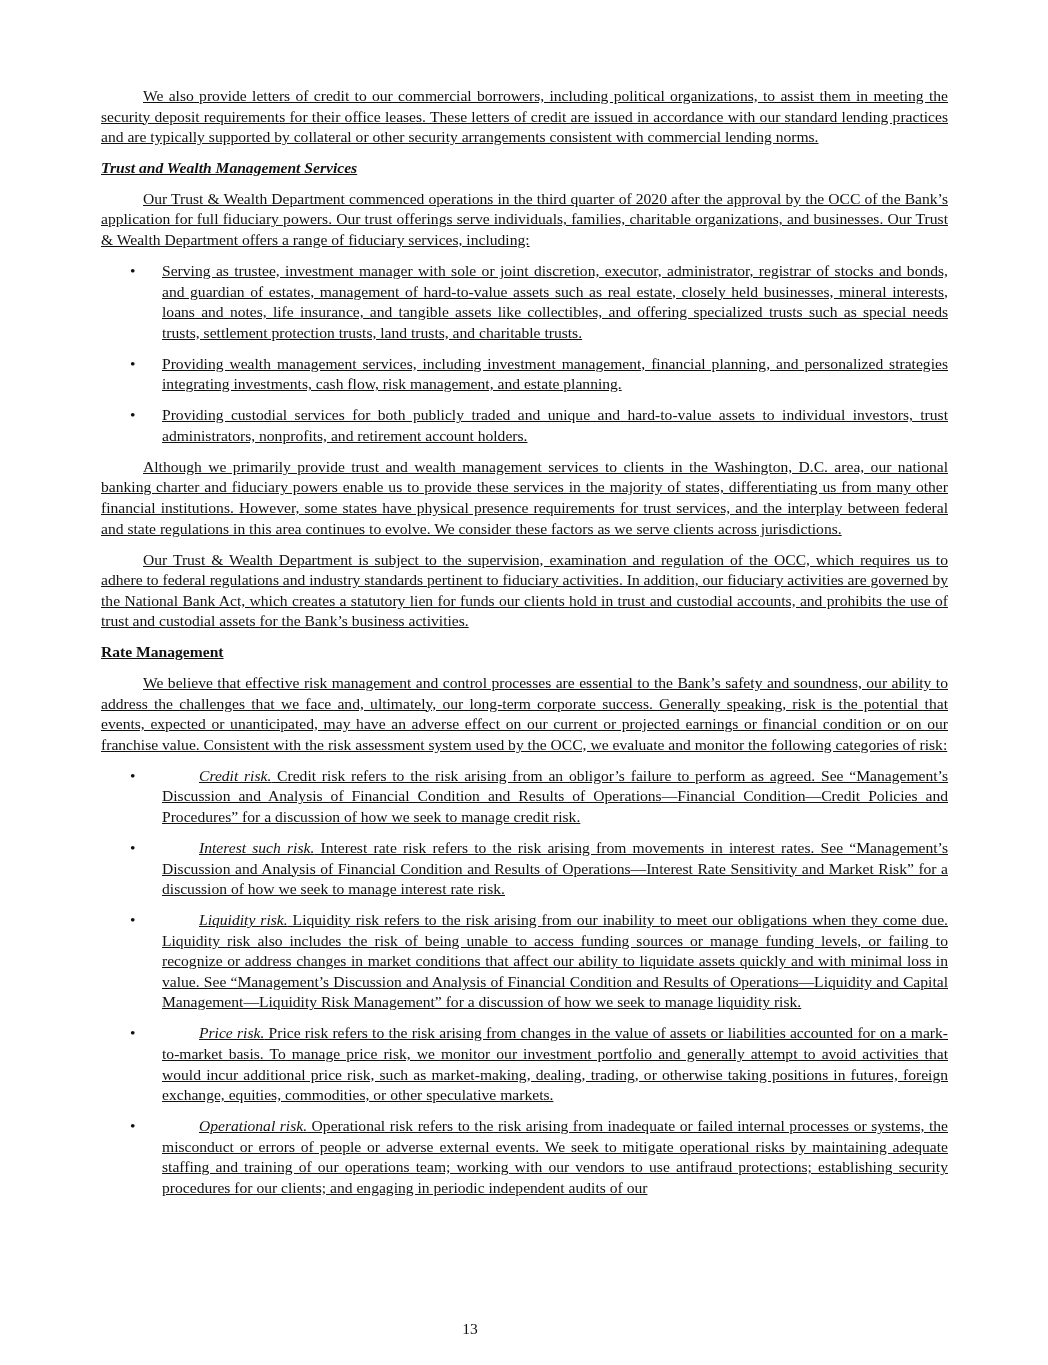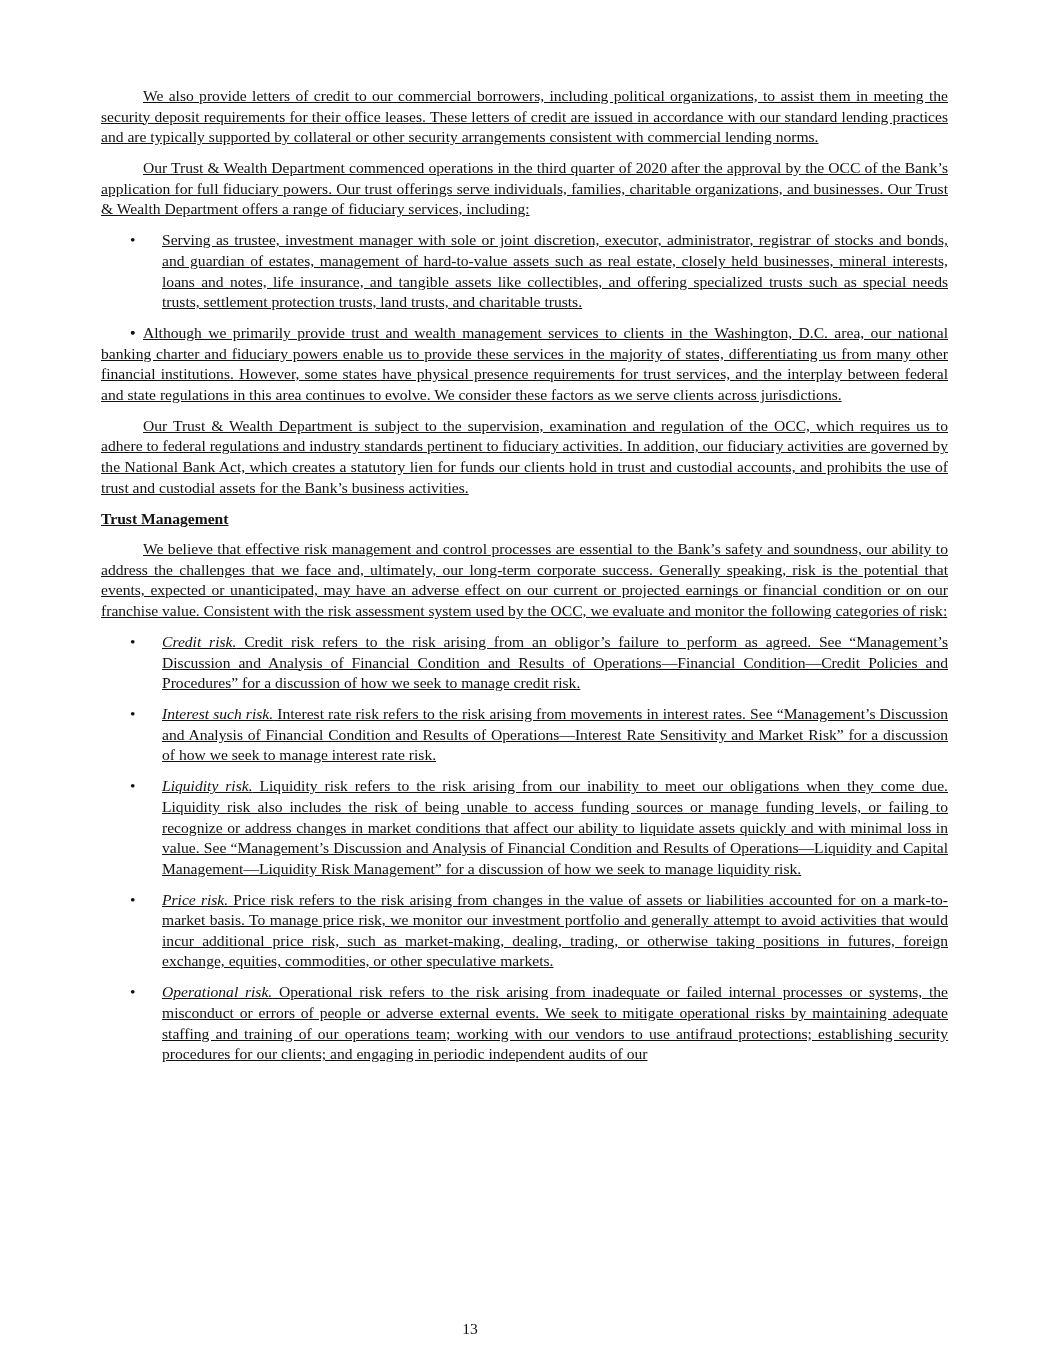--- a/index.html
+++ b/index.html
@@ -11,51 +11,54 @@
     line-height: 20.6px;
   }
   .page { position: absolute; left: 101px; top: 86px; width: 847px; text-decoration: underline; }
   p { margin: 0; text-align: justify; }
   .para { text-indent: 42px; margin-bottom: 10.4px; }
   .heading { margin: 0 0 10px 0; font-weight: bold; }
   .heading.italic { font-style: italic; }
   ul.bullets { list-style: none; margin: 0; padding: 0; }
   ul.bullets li { position: relative; padding-left: 61px; margin-bottom: 10.4px; text-align: justify; }
   ul.bullets li .bullet { position: absolute; left: 29px; top: 0; }
-  .term { font-style: italic; }
+  .term { font-style: italic; margin-left: 37px; }
   .page-number { position: absolute; top: 1319px; left: 0; width: 940px; text-align: center; }
 </style>
 </head>
 <body>
 
 <div class="page">
 
   <p class="para">We also provide letters of credit to our commercial borrowers, including political organizations, to assist them in meeting the security deposit requirements for their office leases. These letters of credit are issued in accordance with our standard lending practices and are typically supported by collateral or other security arrangements consistent with commercial lending norms.</p>
 
+  <p class="heading italic">Trust and Wealth Management Services</p>
 
   <p class="para">Our Trust &amp; Wealth Department commenced operations in the third quarter of 2020 after the approval by the OCC of the Bank’s application for full fiduciary powers. Our trust offerings serve individuals, families, charitable organizations, and businesses. Our Trust &amp; Wealth Department offers a range of fiduciary services, including:</p>
 
   <ul class="bullets">
     <li>
       <span class="bullet">•</span>
       <span>Serving as trustee, investment manager with sole or joint discretion, executor, administrator, registrar of stocks and bonds, and guardian of estates, management of hard-to-value assets such as real estate, closely held businesses, mineral interests, loans and notes, life insurance, and tangible assets like collectibles, and offering specialized trusts such as special needs trusts, settlement protection trusts, land trusts, and charitable trusts.</span>
     </li>
     <li>
       <span class="bullet">•</span>
+      <span>Providing wealth management services, including investment management, financial planning, and personalized strategies integrating investments, cash flow, risk management, and estate planning.</span>
     </li>
     <li>
       <span class="bullet">•</span>
+      <span>Providing custodial services for both publicly traded and unique and hard-to-value assets to individual investors, trust administrators, nonprofits, and retirement account holders.</span>
     </li>
   </ul>
 
   <p class="para">Although we primarily provide trust and wealth management services to clients in the Washington, D.C. area, our national banking charter and fiduciary powers enable us to provide these services in the majority of states, differentiating us from many other financial institutions. However, some states have physical presence requirements for trust services, and the interplay between federal and state regulations in this area continues to evolve. We consider these factors as we serve clients across jurisdictions.</p>
 
   <p class="para">Our Trust &amp; Wealth Department is subject to the supervision, examination and regulation of the OCC, which requires us to adhere to federal regulations and industry standards pertinent to fiduciary activities. In addition, our fiduciary activities are governed by the National Bank Act, which creates a statutory lien for funds our clients hold in trust and custodial accounts, and prohibits the use of trust and custodial assets for the Bank’s business activities.</p>
 
-  <p class="heading">Trust Management</p>
+  <p class="heading">Rate Management</p>
 
   <p class="para">We believe that effective risk management and control processes are essential to the Bank’s safety and soundness, our ability to address the challenges that we face and, ultimately, our long-term corporate success. Generally speaking, risk is the potential that events, expected or unanticipated, may have an adverse effect on our current or projected earnings or financial condition or on our franchise value. Consistent with the risk assessment system used by the OCC, we evaluate and monitor the following categories of risk:</p>
 
   <ul class="bullets">
     <li>
       <span class="bullet">•</span>
       <span class="term">Credit risk.</span><span> Credit risk refers to the risk arising from an obligor’s failure to perform as agreed. See “Management’s Discussion and Analysis of Financial Condition and Results of Operations—Financial Condition—Credit Policies and Procedures” for a discussion of how we seek to manage credit risk.</span>
     </li>
     <li>
       <span class="bullet">•</span>

